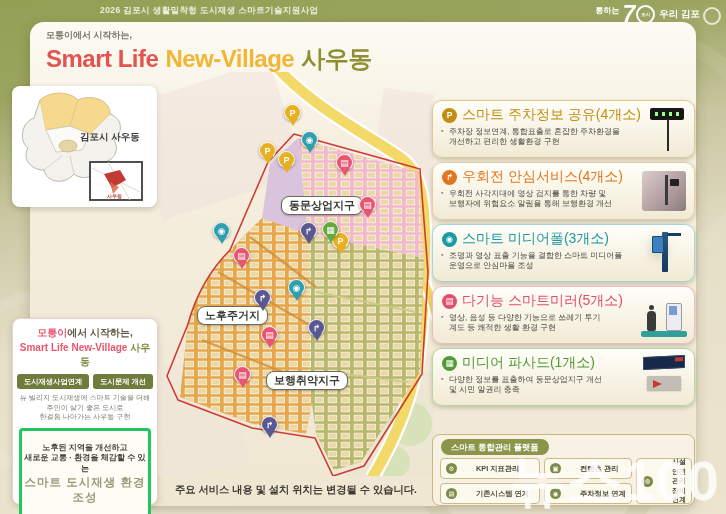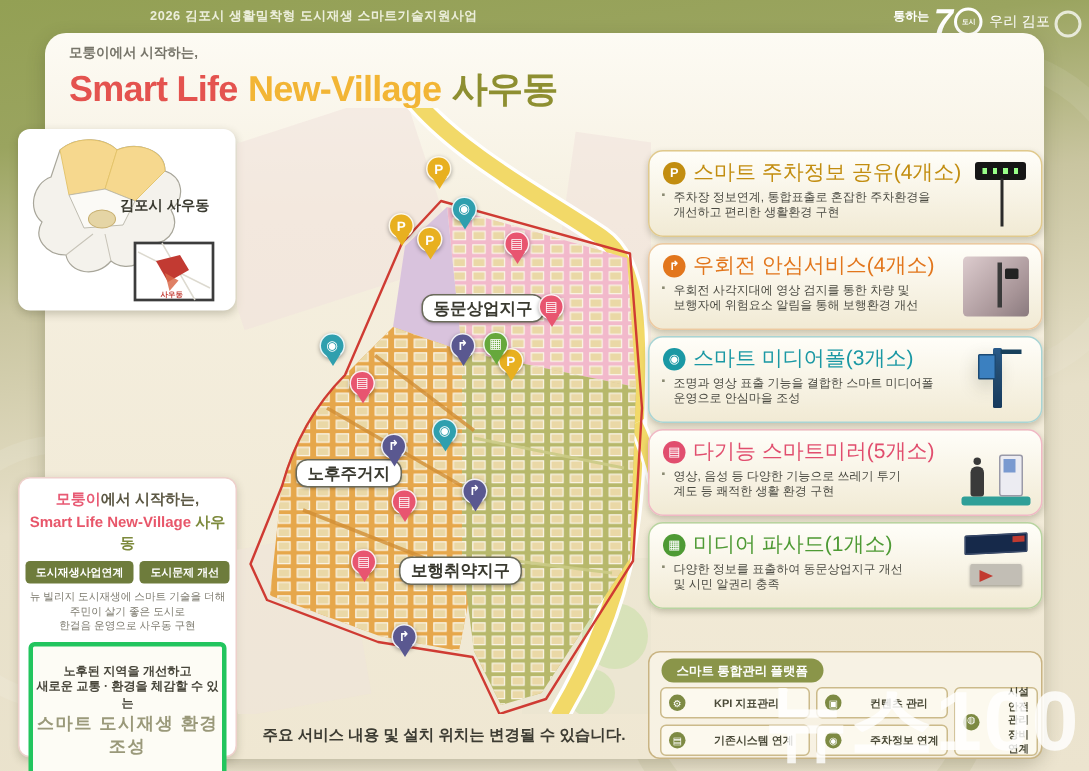--- a/index.html
+++ b/index.html
@@ -14,21 +14,21 @@
   .deco3{left:-50px;bottom:40px;width:160px;height:160px;border:12px solid rgba(255,255,255,.10);}
 
   
   .program{position:absolute;left:100px;top:5px;font-size:8.5px;font-weight:bold;
     color:#eceedb;letter-spacing:.4px;}
   .logo{position:absolute;right:26px;top:3px;display:flex;align-items:center;color:#fff;}
   .logo .tag{font-size:8px;font-weight:bold;margin:-8px 3px 0 0;}
   .logo .seven{font-size:23px;font-weight:800;font-style:italic;line-height:1;}
   .logo .ring{width:15px;height:15px;border:2.5px solid #fff;border-radius:50%;
     display:flex;align-items:center;justify-content:center;font-size:4.5px;font-weight:bold;margin-left:1px;}
-  .logo .suffix{font-size:9.5px;font-weight:400;margin-left:4px;}
+  .logo .suffix{font-size:9.5px;font-weight:700;margin-left:4px;}
   .wm-ring{position:absolute;right:5px;top:7px;width:14px;height:14px;border:2px solid rgba(255,255,255,.75);
     border-radius:50%;}
 
   
   .panel{position:absolute;left:30px;top:22px;width:666px;height:484px;border-radius:14px;
     background:linear-gradient(180deg,#fdfbf4 0%,#f5efdf 26%,#efe7d2 100%);
     box-shadow:0 4px 12px rgba(60,60,30,.25);}
 
   
   .hero{position:absolute;left:46px;top:29px;}
@@ -190,21 +190,21 @@
 
 <div class="lp">
   <div class="lp-sub"><span class="hl">모퉁이</span><span>에서 시작하는,</span></div>
   <div class="lp-title"><span class="en">Smart Life New-Village</span><span class="ko"> 사우동</span></div>
   <div class="lp-btns">
     <span class="lp-btn">도시재생사업연계</span>
     <span class="lp-btn">도시문제 개선</span>
   </div>
   <div class="lp-desc">뉴 빌리지 도시재생에 스마트 기술을 더해
 주민이 살기 좋은 도시로
-한걸음 운영으로 사우동 구현</div>
+한걸음 나아가는 사우동 구현</div>
   <div class="lp-goal">
     <div class="lp-goal-lines">노후된 지역을 개선하고
 새로운 교통 · 환경을 체감할 수 있는</div>
     <div class="lp-goal-title">스마트 도시재생 환경 조성</div>
   </div>
   <div class="pillars">
     <div class="pillar pillar1">
       <div class="up">편리한</div>
 
     </div>

